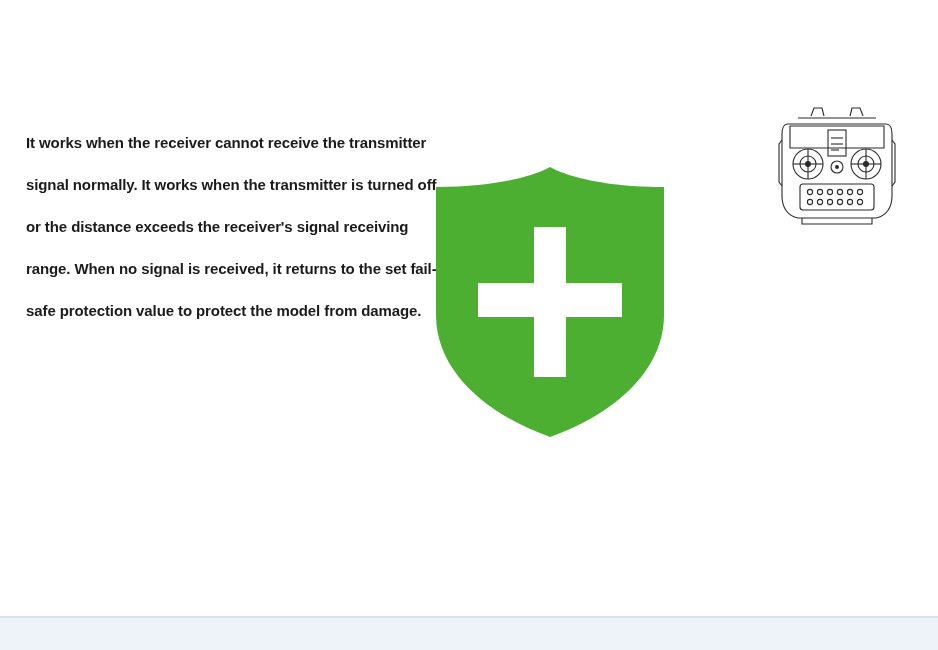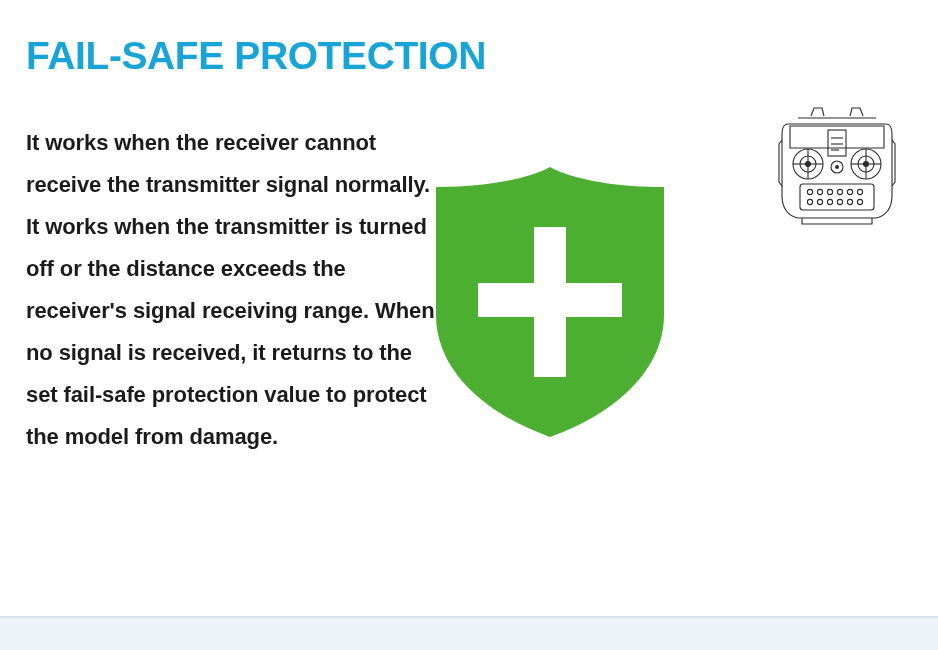--- a/index.html
+++ b/index.html
@@ -29,21 +29,21 @@
     font-weight: bold;
     letter-spacing: -0.4px;
     color: #19a4d8;
     white-space: nowrap;
   }
   .body-text {
     position: absolute;
     left: 26px;
     top: 122px;
     width: 420px;
-    font-size: 22px;
+    font-size: 15px;
     font-weight: bold;
     line-height: 42px;
     color: #1b1b1b;
     letter-spacing: -0.1px;
   }
   .shield-wrap {
     position: absolute;
     left: 432px;
     top: 165px;
     width: 236px;
@@ -77,21 +77,20 @@
     width: 938px;
     height: 2px;
     background: #d8e1ef;
   }
 </style>
 </head>
 <body>
 
 <div class="slide">
 
-  <div class="title">FAIL-SAFE PROTECTION</div>
 
   <div class="body-text">It works when the receiver cannot receive the transmitter signal normally. It works when the transmitter is turned off or the distance exceeds the receiver's signal receiving range. When no signal is received, it returns to the set fail-safe protection value to protect the model from damage.</div>
 
   <div class="shield-wrap">
     <svg width="236" height="275" viewBox="0 0 236 275" xmlns="http://www.w3.org/2000/svg" aria-hidden="true">
       <path d="M118 2 C118 2 150 22 232 22 L232 150 C232 210 175 252 118 272 C61 252 4 210 4 150 L4 22 C86 22 118 2 118 2 Z" fill="#4CAF32"></path>
       <rect x="102" y="62" width="32" height="150" fill="#FFFFFF"></rect>
       <rect x="46" y="118" width="144" height="34" fill="#FFFFFF"></rect>
     </svg>
   </div>

